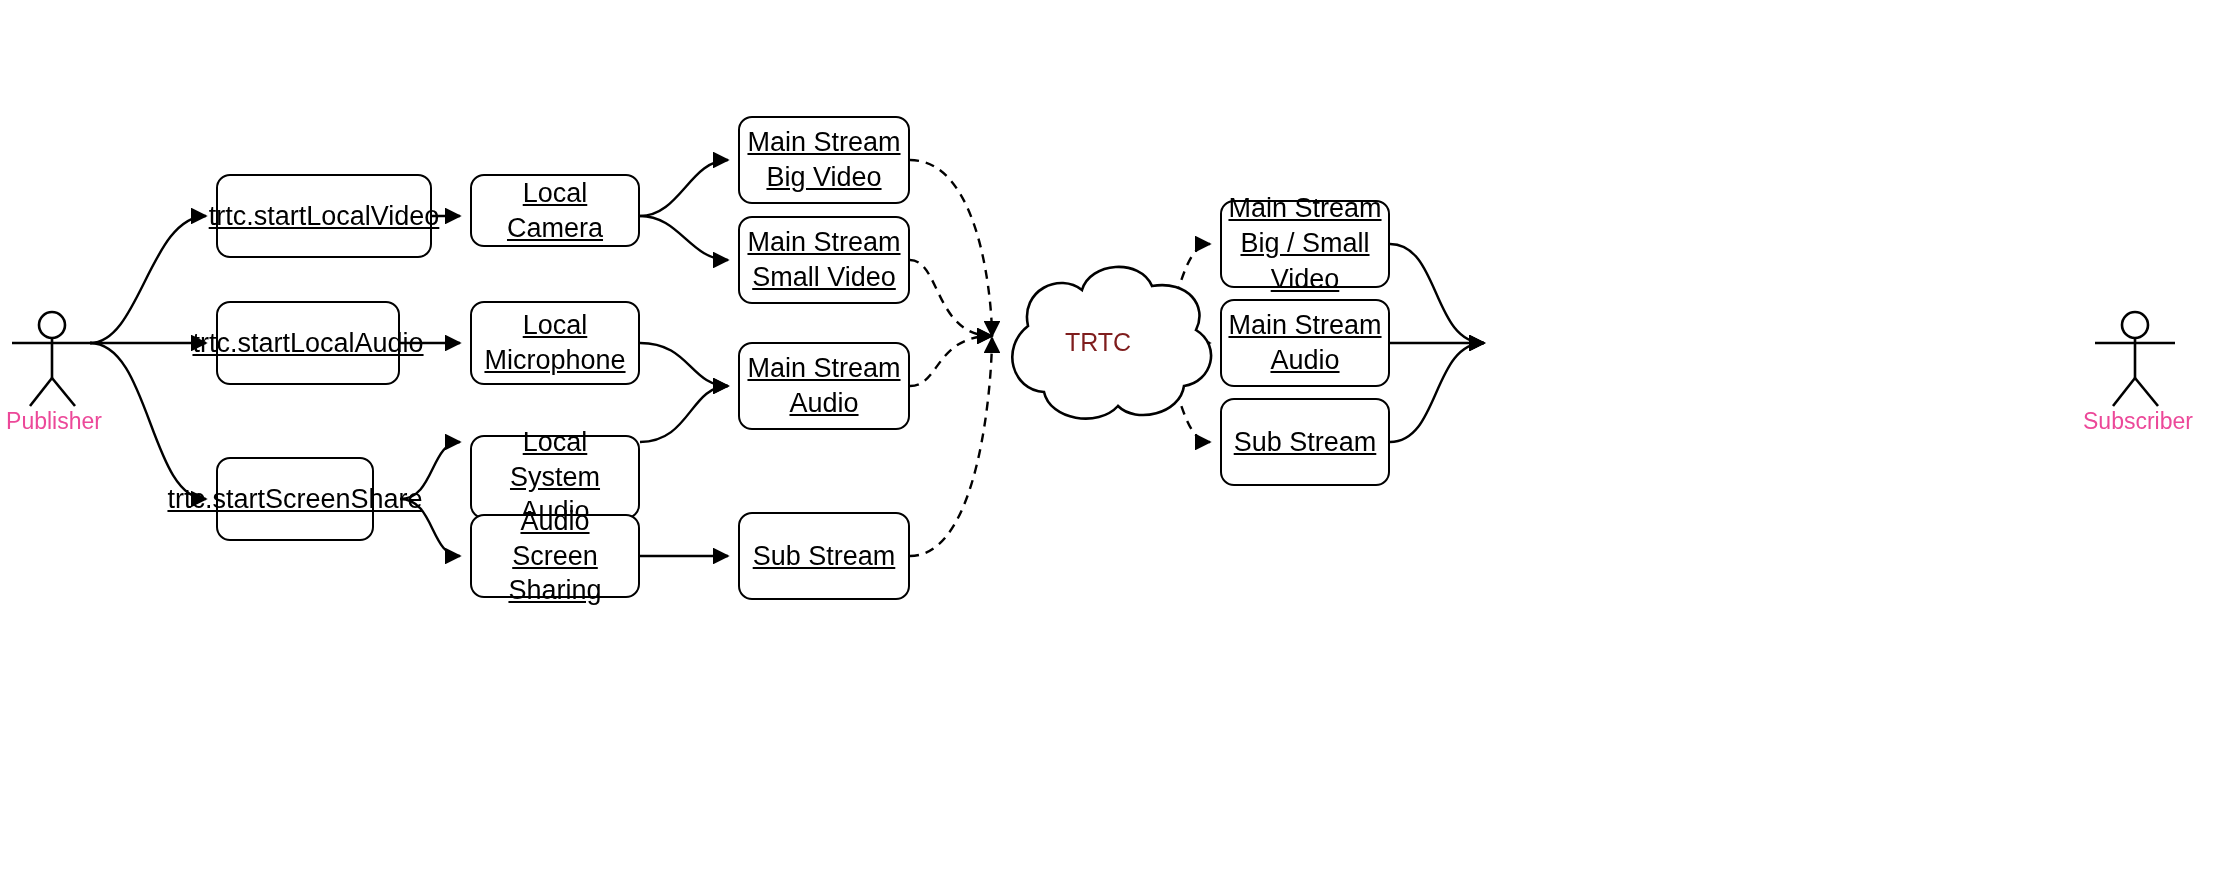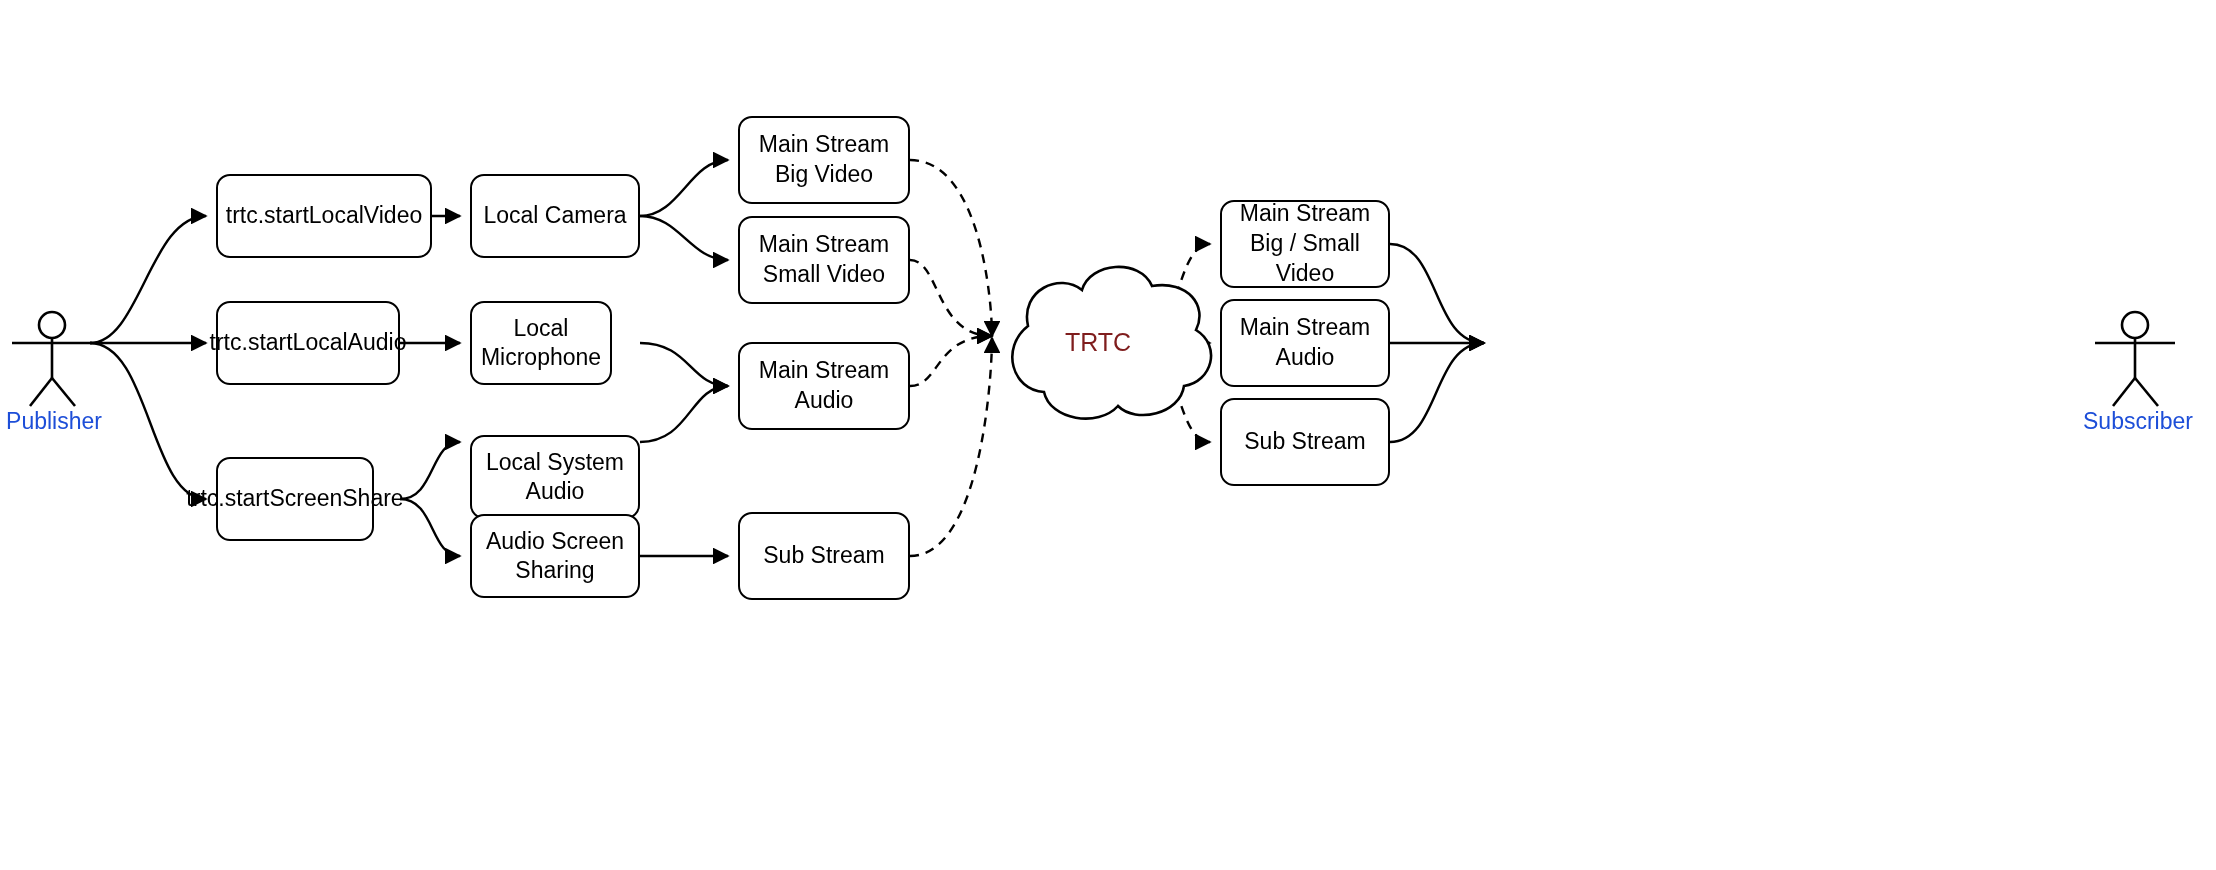--- a/index.html
+++ b/index.html
@@ -42,32 +42,33 @@
   .node {
     position: absolute;
     box-sizing: border-box;
     border: 2.2px solid #000000;
     border-radius: 14px;
     background: #ffffff;
     display: flex;
     align-items: center;
     justify-content: center;
     text-align: center;
-    font-size: 23px;
+    font-size: 27px;
     line-height: 1.28;
     color: #000000;
     white-space: pre-line;
     padding: 2px 6px;
+    text-decoration: underline;
   }
   .node.two-line { line-height: 1.3; }
   
   .actor-label {
     position: absolute;
     font-size: 23px;
-    color: #1d4ed8;
+    color: #ec4899;
     text-align: center;
     white-space: pre;
   }
   .cloud-label {
     position: absolute;
     font-size: 25px;
     color: #7f1d1d;
     text-align: center;
     white-space: pre;
   }
@@ -152,22 +153,22 @@
 
   <div class="actor-label" style="left:0px; top:408px; width:108px;">Publisher</div>
   <div class="actor-label" style="left:2078px; top:408px; width:120px;">Subscriber</div>
 
   <div class="cloud-label" style="left:1038px; top:328px; width:120px;">TRTC</div>
 
   <div class="node" style="left:216px; top:174px; width:216px; height:84px;">trtc.startLocalVideo</div>
   <div class="node" style="left:216px; top:301px; width:184px; height:84px;">trtc.startLocalAudio</div>
   <div class="node" style="left:216px; top:457px; width:158px; height:84px;">trtc.startScreenShare</div>
 
-  <div class="node" style="left:470px; top:174px; width:170px; height:84px;">Local Camera</div>
-  <div class="node" style="left:470px; top:301px; width:142px; height:84px;">Local Microphone</div>
+  <div class="node" style="left:470px; top:174px; width:170px; height:73px;">Local Camera</div>
+  <div class="node" style="left:470px; top:301px; width:170px; height:84px;">Local Microphone</div>
   <div class="node" style="left:470px; top:400px; width:170px; height:84px;margin-top:35px;">Local System Audio</div>
   <div class="node" style="left:470px; top:514px; width:170px; height:84px;">Audio Screen Sharing</div>
 
   <div class="node two-line" style="left:738px; top:116px; width:172px; height:88px;">Main Stream
 Big Video</div>
   <div class="node two-line" style="left:738px; top:216px; width:172px; height:88px;">Main Stream
 Small Video</div>
   <div class="node two-line" style="left:738px; top:342px; width:172px; height:88px;">Main Stream
 Audio</div>
   <div class="node" style="left:738px; top:512px; width:172px; height:88px;">Sub Stream</div>

